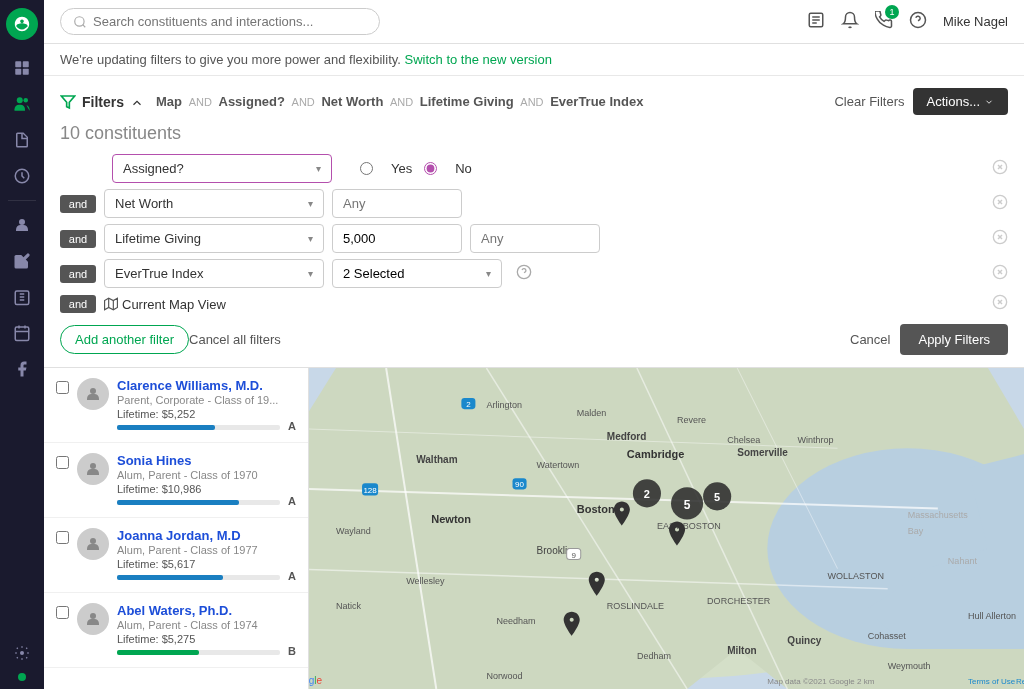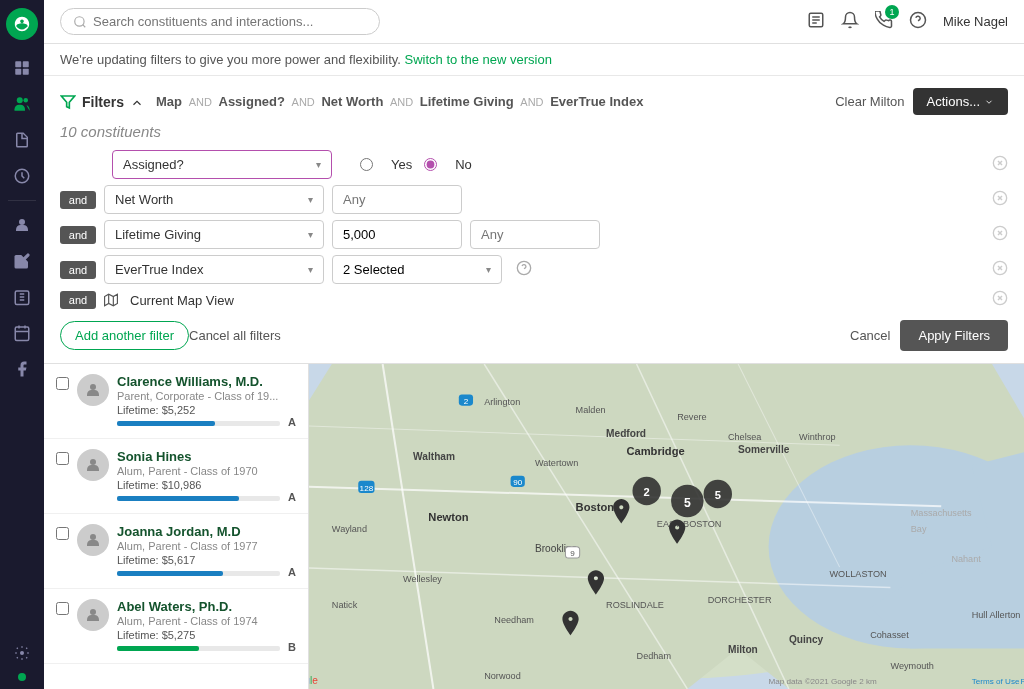--- a/index.html
+++ b/index.html
@@ -36,54 +36,54 @@
 
     
     .filter-panel { background: white; padding: 12px 16px; border-bottom: 1px solid #e0e0e0; flex-shrink: 0; }
     .filter-header { display: flex; align-items: center; justify-content: space-between; margin-bottom: 8px; }
     .filter-title { display: flex; align-items: flex-end; gap: 6px; font-weight: 600; font-size: 14px; color: #333; }
     .filter-title svg { color: #00a651; }
     .filter-breadcrumb { font-size: 13px; color: #888; flex: 1; margin: 0 12px; }
     .filter-actions { display: flex; align-items: center; gap: 8px; }
     .clear-filters-btn { background: none; border: none; color: #555; font-size: 13px; cursor: pointer; }
     .actions-btn { background: #333; color: white; border: none; padding: 6px 14px; border-radius: 4px; font-size: 13px; cursor: pointer; display: flex; align-items: center; gap: 4px; }
-    .constituents-count { font-size: 15px; color: #888; margin-top: 2px; font-style: italic; }
+    .constituents-count { font-size: 18px; color: #888; margin-top: 2px; }
 
     
     .filter-rows { display: flex; flex-direction: column; gap: 6px; margin-bottom: 10px; }
     .filter-row { display: flex; align-items: center; gap: 8px; }
     .and-badge { background: #555; color: white; font-size: 11px; padding: 3px 8px; border-radius: 3px; min-width: 36px; text-align: center; }
     .filter-select { border: 1.5px solid #b44fad; border-radius: 4px; padding: 6px 10px; font-size: 13px; color: #333; background: white; cursor: pointer; display: flex; align-items: center; justify-content: space-between; min-width: 220px; }
     .filter-select-gray { border: 1px solid #ccc; border-radius: 4px; padding: 6px 10px; font-size: 13px; color: #333; background: white; cursor: pointer; display: flex; align-items: center; justify-content: space-between; min-width: 220px; }
     .filter-input { border: 1px solid #ccc; border-radius: 4px; padding: 6px 10px; font-size: 13px; width: 130px; }
     .radio-group { display: flex; align-items: center; gap: 12px; }
     .radio-item { display: flex; align-items: center; gap: 18px; font-size: 13px; color: #333; }
     .radio-item input[type=radio] { accent-color: #b44fad; }
     .remove-btn { color: #ccc; cursor: pointer; font-size: 16px; margin-left: auto; }
     .selected-dropdown { border: 1px solid #ccc; border-radius: 4px; padding: 6px 10px; font-size: 13px; width: 170px; display: flex; align-items: center; justify-content: space-between; background: white; cursor: pointer; }
     .help-icon { color: #aaa; cursor: pointer; font-size: 14px; }
-    .map-icon-badge { display: flex; align-items: flex-start; gap: 12px; font-size: 13px; color: #333; }
+    .map-icon-badge { display: flex; align-items: flex-start; gap: 4px; font-size: 13px; color: #333; }
     .map-icon-badge svg { color: #555; }
 
     
     .filter-footer { display: flex; align-items: center; justify-content: space-between; }
     .add-filter-btn { border: 1.5px solid #00a651; color: #00a651; background: white; padding: 6px 14px; border-radius: 20px; font-size: 13px; cursor: pointer; }
     .clear-all-btn { background: none; border: none; color: #555; font-size: 13px; cursor: pointer; }
     .footer-right { display: flex; align-items: center; gap: 10px; }
     .cancel-btn { background: none; border: none; color: #555; font-size: 13px; cursor: pointer; }
     .apply-btn { background: #555; color: white; border: none; padding: 8px 18px; border-radius: 4px; font-size: 13px; cursor: pointer; }
 
     
     .content-area { display: flex; flex: 1; overflow: hidden; }
     .list-panel { width: 265px; background: white; overflow-y: auto; flex-shrink: 0; border-right: 1px solid #e0e0e0; }
     .list-item { display: flex; align-items: flex-start; padding: 10px 12px; border-bottom: 1px solid #f0f0f0; gap: 8px; }
     .list-checkbox { margin-top: 3px; flex-shrink: 0; }
     .list-avatar { width: 32px; height: 32px; background: #ccc; border-radius: 50%; display: flex; align-items: center; justify-content: center; flex-shrink: 0; }
     .list-info { flex: 1; }
-    .list-name { font-size: 13px; font-weight: 600; color: #14532d; cursor: pointer; }
+    .list-name { font-size: 13px; font-weight: 600; color: #1d4ed8; cursor: pointer; }
     .list-meta { font-size: 11px; color: #888; margin-top: 1px; }
     .list-lifetime { font-size: 11px; color: #555; margin-top: 2px; }
     .progress-bar-wrap { height: 5px; background: #e8e8e8; border-radius: 2px; margin-top: 3px; width: 100%; }
     .progress-bar { height: 5px; background: #1a7fc1; border-radius: 2px; }
     .progress-bar-green { height: 5px; background: #00a651; border-radius: 2px; }
     .grade-badge { font-size: 11px; font-weight: 700; color: #555; margin-left: 4px; }
 
     
     .map-panel { flex: 1; position: relative; overflow: hidden; background: #e8e0d8; }
     .map-bg { width: 100%; height: 100%; background: linear-gradient(135deg, #c8d8c8 0%, #b8cca8 30%, #d4c8b0 60%, #a8c4d8 80%, #b0cce0 100%); position: relative; }
@@ -230,21 +230,21 @@
           <span style="font-size:11px;color:#aaa;text-transform:uppercase;margin:0 3px;">AND</span>
           <span style="font-weight:600;color:#555;">Assigned?</span>
           <span style="font-size:11px;color:#aaa;text-transform:uppercase;margin:0 3px;">AND</span>
           <span style="font-weight:600;color:#555;">Net Worth</span>
           <span style="font-size:11px;color:#aaa;text-transform:uppercase;margin:0 3px;">AND</span>
           <span style="font-weight:600;color:#555;">Lifetime Giving</span>
           <span style="font-size:11px;color:#aaa;text-transform:uppercase;margin:0 3px;">AND</span>
           <span style="font-weight:600;color:#555;">EverTrue Index</span>
         </div>
         <div class="filter-actions">
-          <button class="clear-filters-btn">Clear Milton</button>
+          <button class="clear-filters-btn">Clear Filters</button>
           <button class="actions-btn">
             <span>Actions...</span>
             <svg width="10" height="10" viewBox="0 0 24 24" fill="white">
                 <polyline points="6 9 12 15 18 9" stroke="white" stroke-width="2" fill="none"></polyline>
               </svg>
           </button>
         </div>
       </div>
       <div class="constituents-count">10 constituents</div>
 

